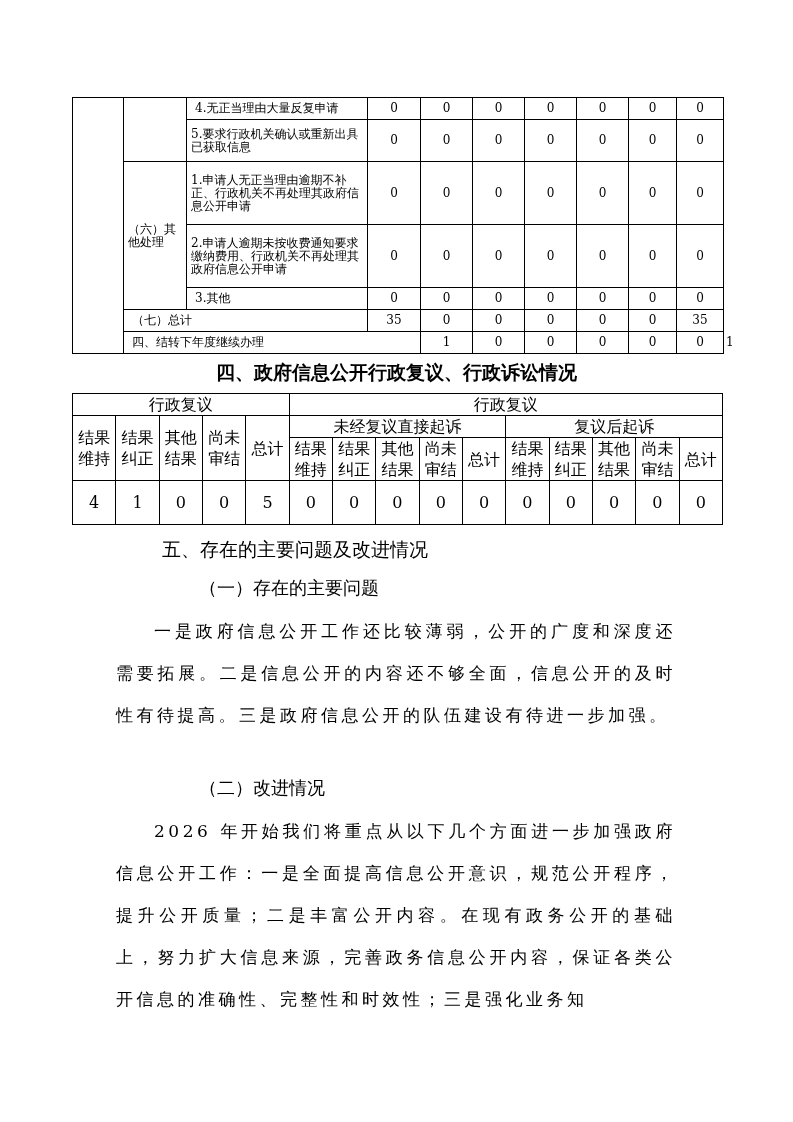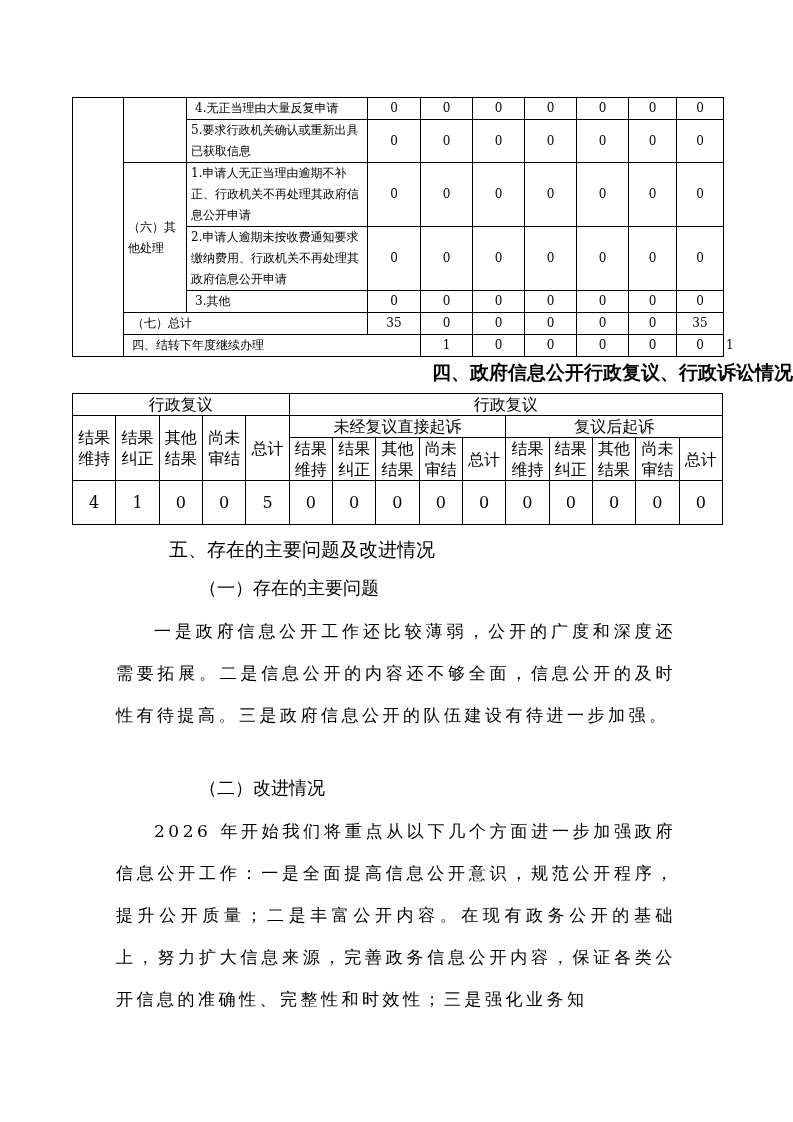--- a/index.html
+++ b/index.html
@@ -2,27 +2,27 @@
 <html><head>
 <meta charset="utf-8">
 <style>
   html, body { margin:0; padding:0; background:#ffffff; }
   body { width:793px; height:1122px; position:relative; overflow:hidden;
          font-family:"DejaVu Serif", "Liberation Serif", serif; color:#000; }
   table { border-collapse:collapse; position:absolute; table-layout:fixed; }
   td { border:1px solid #000; padding:0 2px; font-size:12px; line-height:21px;
        text-align:center; vertical-align:middle; }
   td.lbl { text-align:left; padding-left:8px; }
-  td.wrap { text-align:left; padding-left:4px; line-height:21px; word-break:break-all;margin-left:29px; }
+  td.wrap { text-align:left; padding-left:4px; line-height:13px; word-break:break-all;margin-left:29px; }
   #t1 { left:72px; top:97px; width:651px; }
   #t2 { left:72px; top:393px; width:651px; }
   #t2 td { font-size:16px; line-height:21px; }
-  .h2 { position:absolute; left:0; width:793px; text-align:right; top:360px;
+  .h2 { position:absolute; left:0; width:793px; text-align:center; top:360px;
         font-family:"DejaVu Sans", sans-serif; font-size:19px; font-weight:bold; }
-  .h3 { position:absolute; left:169px; top:537px; font-family:"DejaVu Sans", sans-serif; font-size:19px; }
+  .h3 { position:absolute; left:162px; top:537px; font-family:"DejaVu Sans", sans-serif; font-size:19px; }
   .h4 { position:absolute; left:165px; font-family:"DejaVu Serif", serif; font-size:18px;margin-left:34px; }
   .para { position:absolute; left:116px; width:560px; font-size:17px; line-height:42px;
           text-indent:38px; letter-spacing:3.5px; text-align:justify; }
 </style>
 </head>
 <body>
 
 <table id="t1">
   <colgroup>
     <col style="width:51px">

